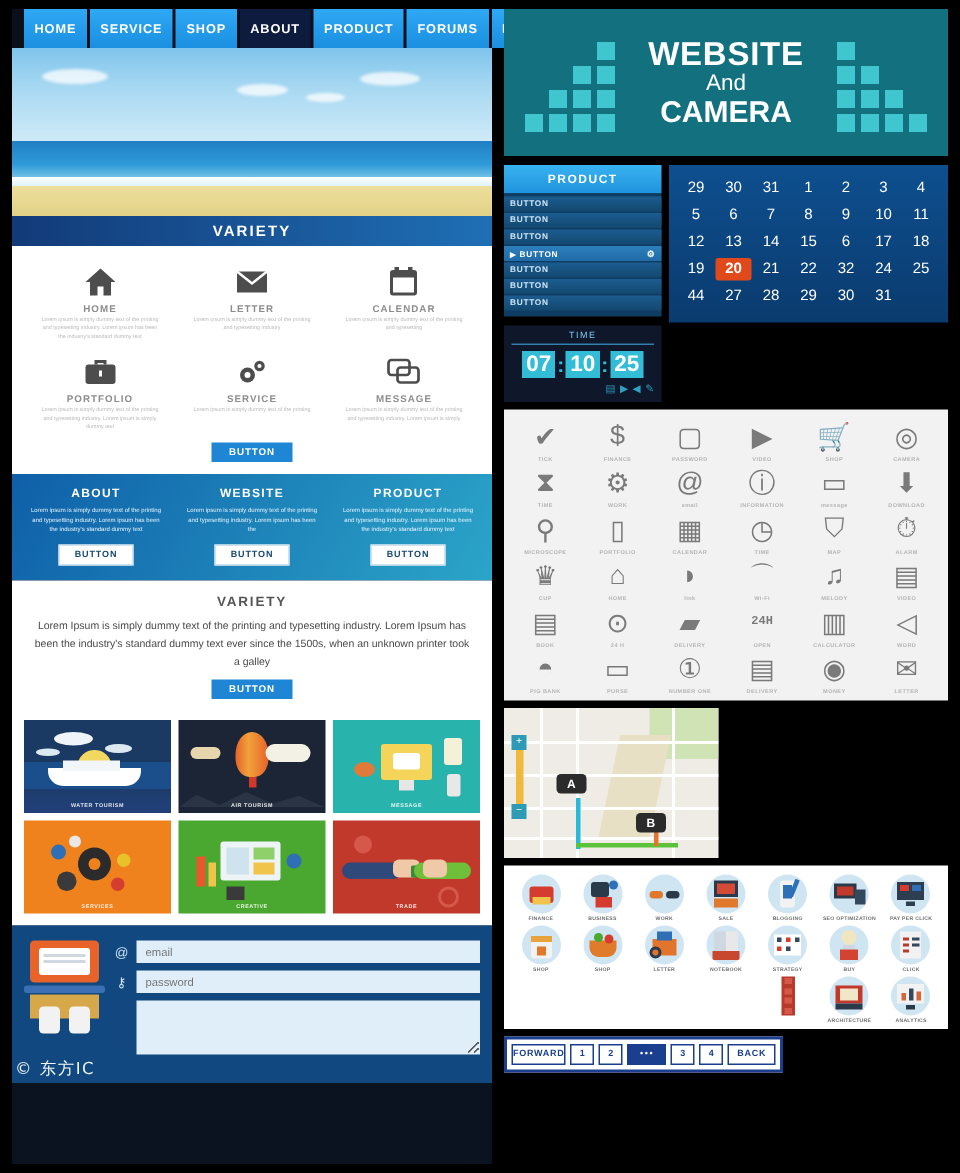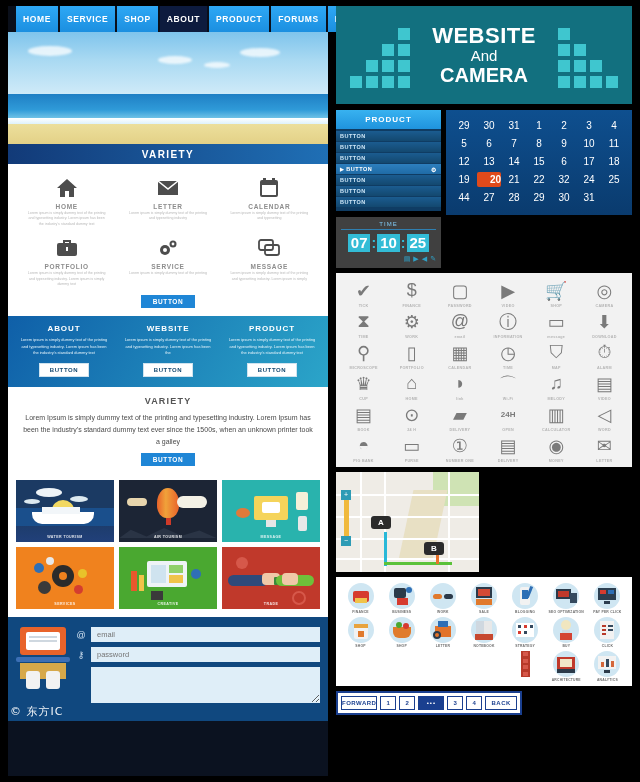--- a/index.html
+++ b/index.html
@@ -148,21 +148,21 @@
   .prod-item {
     display:flex; align-items:center; justify-content:space-between;
     height:10px; padding: 0 4px; margin-bottom:1px;
     background: linear-gradient(#1b5c90,#13486f);
     color:#cfe7f7; font-size:5.5px; letter-spacing:.5px; font-weight:600;
   }
   .prod-item.active { background: linear-gradient(#2d7fbe,#1f6ba6); color:#fff; }
   .prod-item .arr { font-size:5px; margin-right:2px; }
   .prod-item .dot { font-size:6px; }
 
-  .time-box { background:#404040; margin-top:6px; padding:4px 5px 5px; }
+  .time-box { background:#0f172a; margin-top:6px; padding:4px 5px 5px; }
   .time-head { color:#7fc8f2; font-size:6px; letter-spacing:1px; text-align:center; padding-bottom:2px; border-bottom:1px solid #2f7fb0; }
   .time-digits { display:flex; align-items:center; justify-content:center; gap:1px; margin-top:4px; }
   .time-digits .dg {
     background:#33bcd6; color:#fff; font-size:15px; font-weight:700;
     padding: 1px 3px; line-height:1.05;
   }
   .time-digits .cl { color:#33bcd6; font-size:14px; font-weight:700; }
   .time-ctrl { display:flex; justify-content:flex-end; gap:3px; margin-top:3px; color:#2f9fc4; font-size:7px; }
 
   
@@ -174,21 +174,21 @@
   }
   .cal-arrow {
     width:13px; height:13px; border-radius:50%; background:#fff; color:#1f93e4;
     display:flex; align-items:center; justify-content:center; font-size:7px;
   }
   .cal-body {
     background: linear-gradient(#0e4f8f,#0a3b6e); padding: 8px 6px 10px;
   }
   .cal-grid { display:grid; grid-template-columns:repeat(7,1fr); gap:3px 1px; }
   .cal-day { text-align:center; color:#fff; font-size:10px; padding:2px 0; }
-  .cal-day.sel { background:#e04a1b; border-radius:2px; font-weight:700;text-align:right; }
+  .cal-day.sel { background:#e04a1b; border-radius:2px; font-weight:700; }
 
   
   .icon-panel { background:#f2f2f2; margin: 5px 4px; padding: 6px 4px 4px; }
   .igrid { display:grid; grid-template-columns:repeat(6,1fr); gap: 2px 1px; }
   .icell { text-align:center; }
   .icell .gly { height:24px; display:flex; align-items:center; justify-content:center; font-size:18px; color:#7a7a7a; }
   .icell .lbl { font-size:3.7px; letter-spacing:.3px; color:#b4b4b4; margin-top:1px; font-weight:700; }
 
   
   .row3 { display:flex; gap:5px; padding:0 4px; }
@@ -685,21 +685,21 @@
           </div>
         <div class="icell">
             <div class="gly">⊙</div>
             <div class="lbl">24 H</div>
           </div>
         <div class="icell">
             <div class="gly">▰</div>
             <div class="lbl">DELIVERY</div>
           </div>
         <div class="icell">
-            <div class="gly" style="font-size:8px;font-weight:700;">24H</div>
+            <div class="gly" style="font-size:8px;font-weight:700;font-family:Liberation Mono, monospace;">24H</div>
             <div class="lbl">OPEN</div>
           </div>
         <div class="icell">
             <div class="gly">▥</div>
             <div class="lbl">CALCULATOR</div>
           </div>
         <div class="icell">
             <div class="gly">◁</div>
             <div class="lbl">WORD</div>
           </div>

